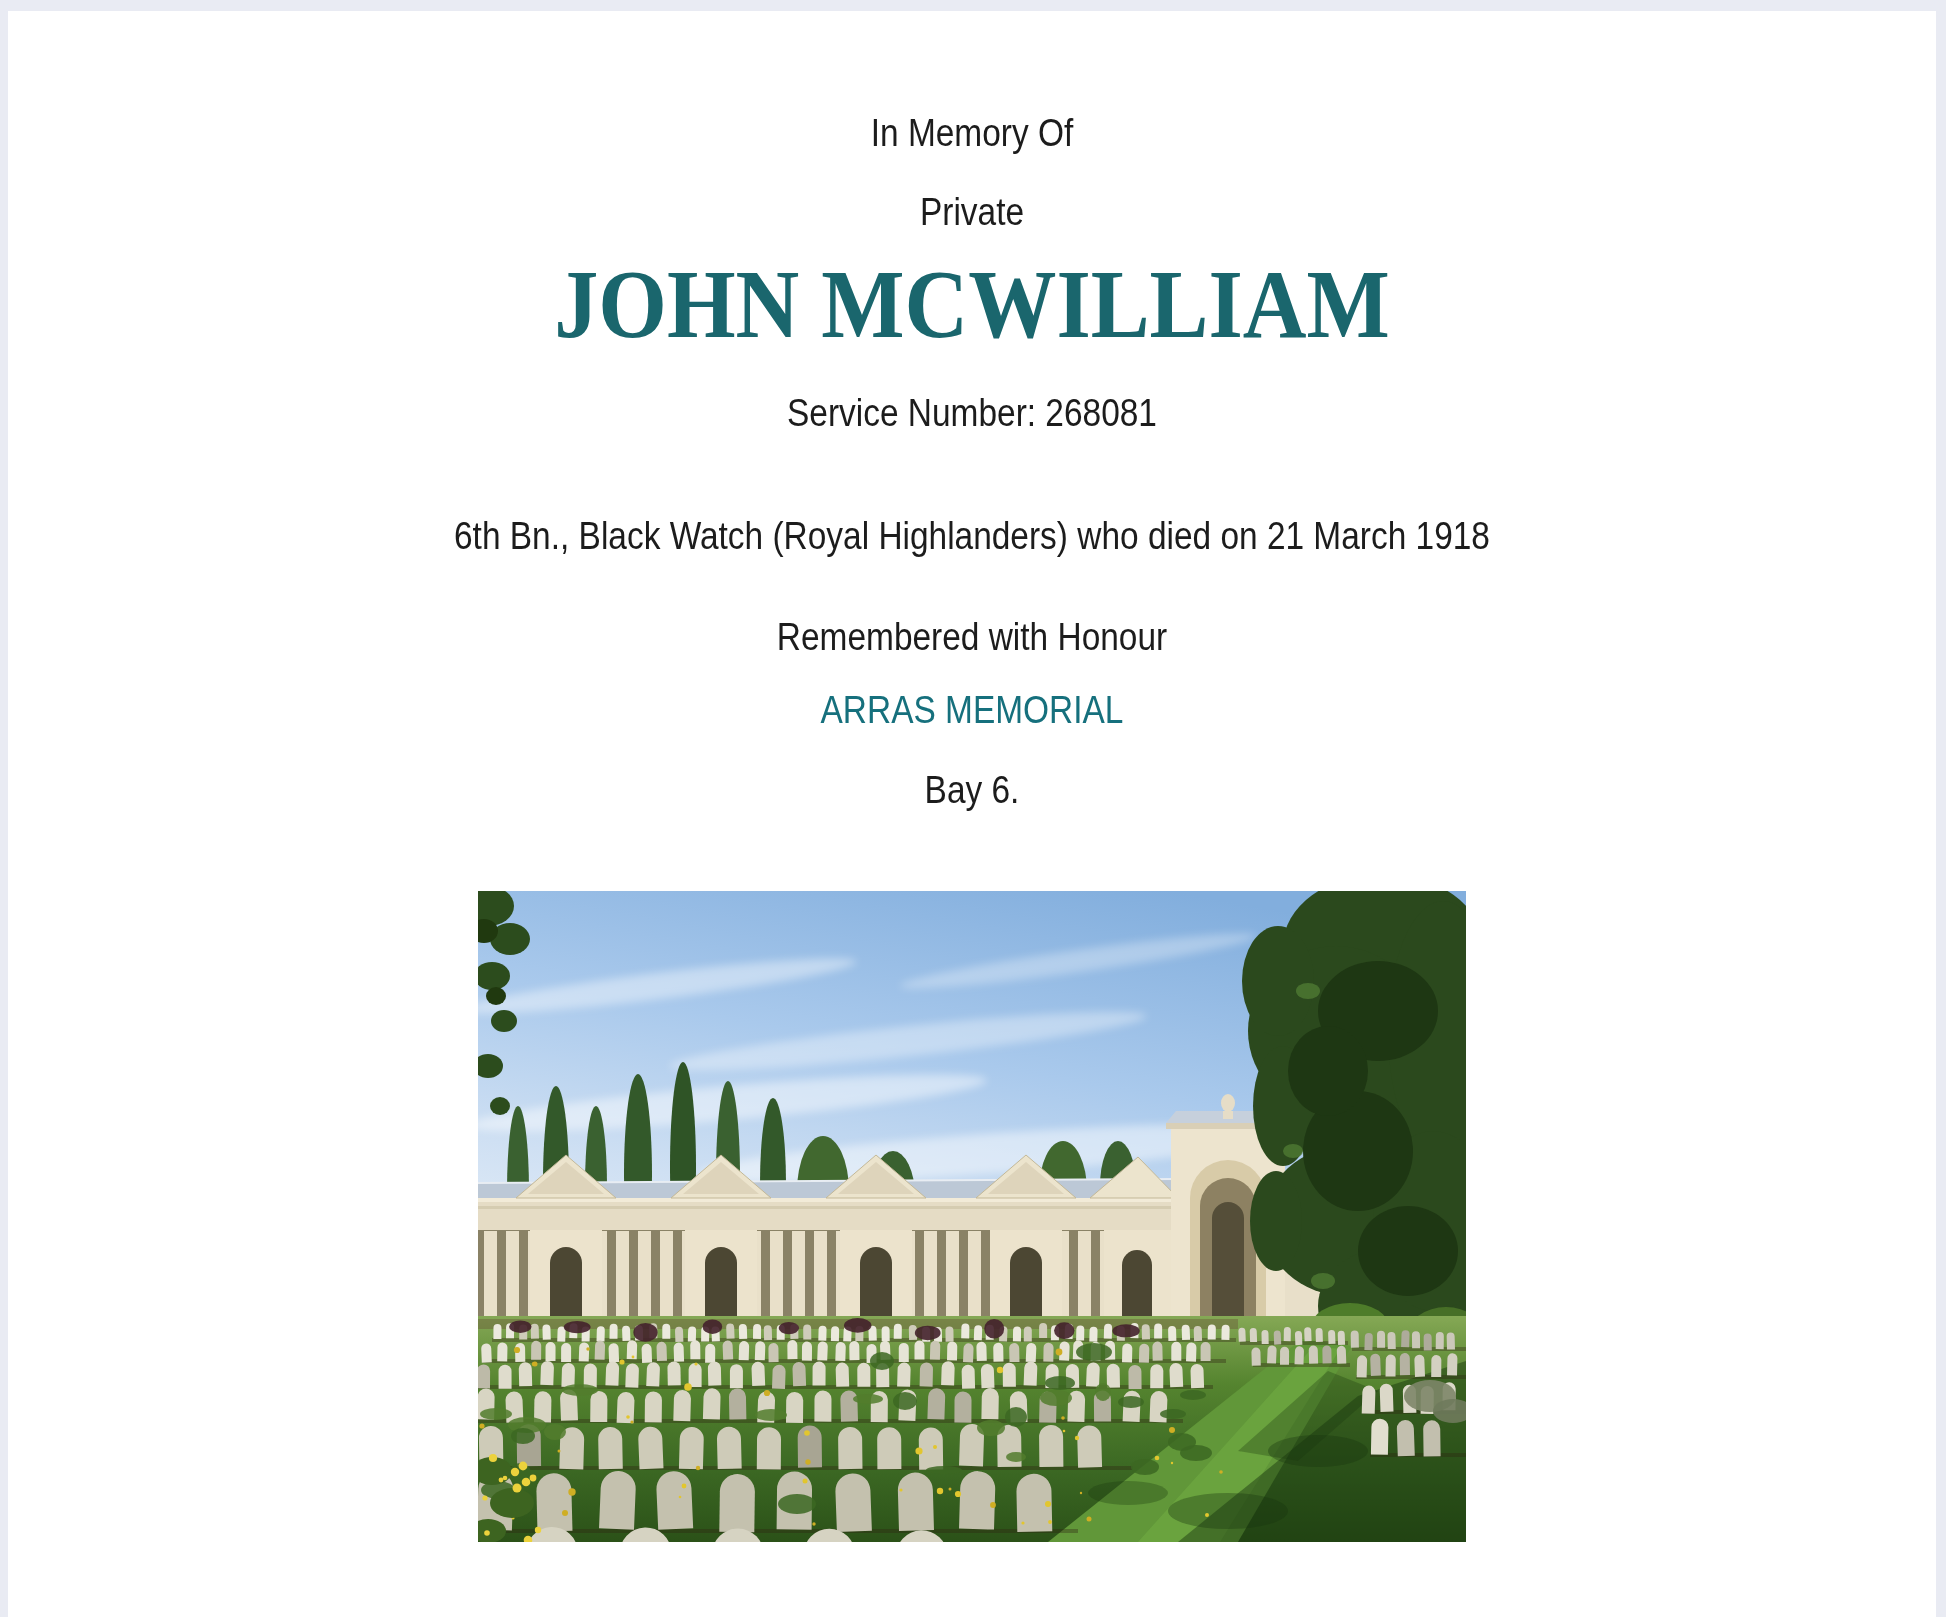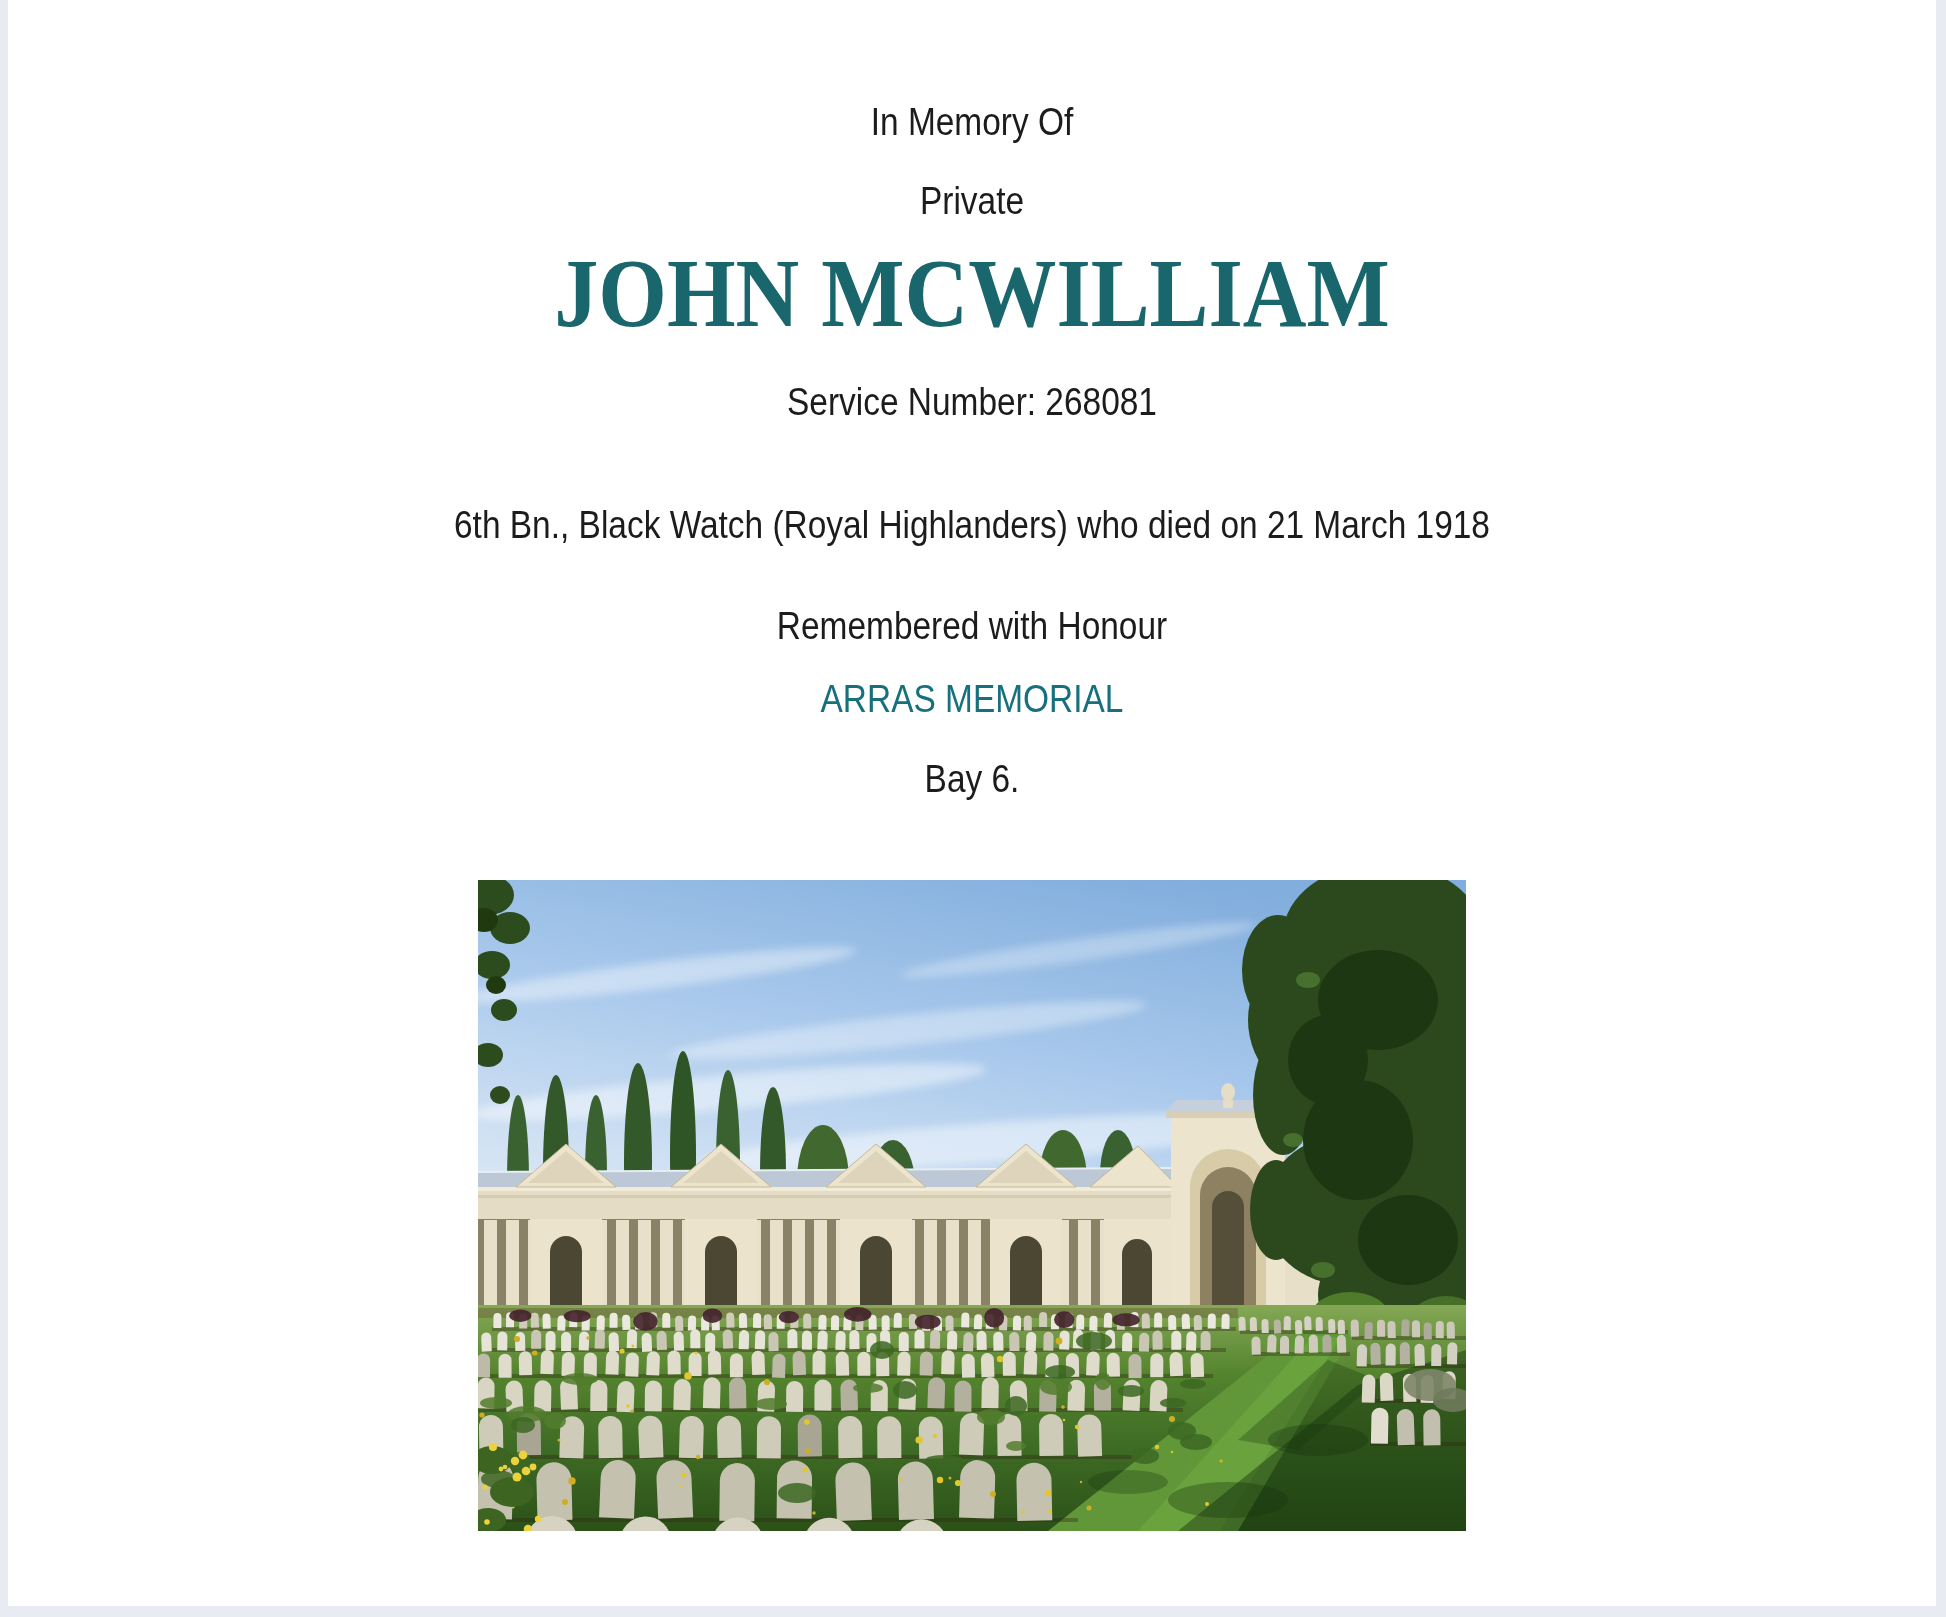--- a/index.html
+++ b/index.html
@@ -2,21 +2,21 @@
 <html style="--ink: #1c1c1c;"><head>
 <meta charset="utf-8">
 <style>
   html,body{margin:0;padding:0;}
   body{
     width:1946px;height:1617px;overflow:hidden;position:relative;
     background:#e9ebf3;
     font-family:"Liberation Sans", sans-serif;
   }
   .page{
-    position:absolute;left:8px;top:0;width:1928px;height:1606px;
+    position:absolute;left:8px;top:11px;width:1928px;height:1606px;
     background:#ffffff;
   }
   .t-line{
     position:absolute;left:0;right:0;text-align:center;line-height:1;
     color:var(--ink,#1c1c1c);
     transform:scaleX(0.88);
     white-space:nowrap;
   }
   .t-sm{font-size:38px;}
   .t-name{

